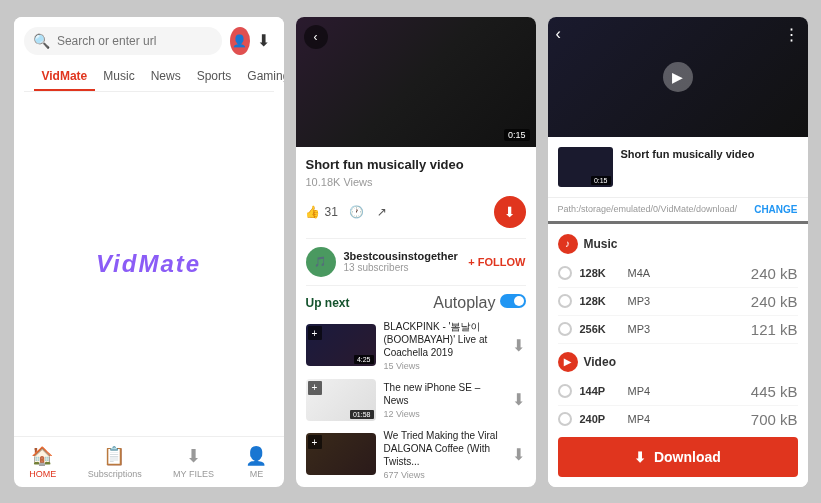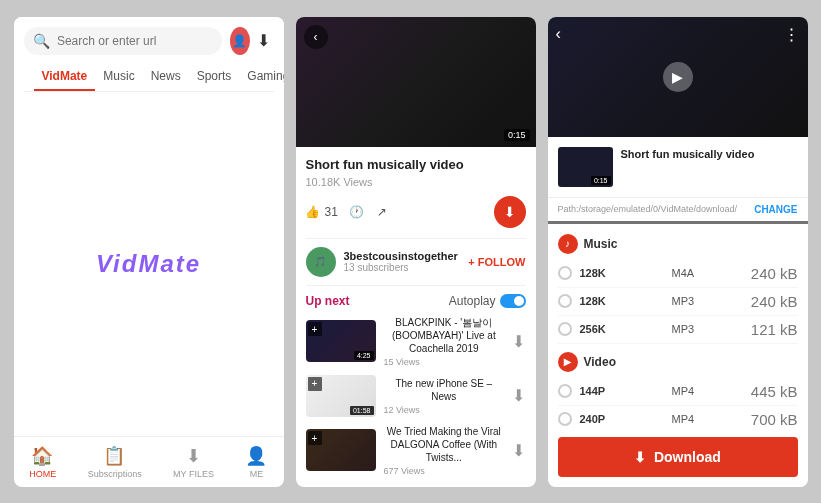--- a/index.html
+++ b/index.html
@@ -305,29 +305,29 @@
     .up-next-header {
       display: flex;
       align-items: center;
       justify-content: space-between;
       margin-bottom: 8px;
     }
 
     .up-next-label {
       font-size: 12px;
       font-weight: bold;
-      color: #be185d;
+      color: #14532d;
       text-align: right;
     }
 
     .autoplay-row {
       display: flex;
       align-items: flex-start;
       gap: 4px;
-      font-size: 12px;
+      font-size: 16px;
       color: #555;
     }
 
     .toggle-switch {
       width: 26px;
       height: 14px;
       background: #2196F3;
       border-radius: 7px;
       position: relative;
       cursor: pointer;
@@ -401,21 +401,20 @@
 
     .up-next-info {
       flex: 1;
     }
 
     .up-next-title {
       font-size: 10px;
       color: #222;
       line-height: 1.3;
       margin-bottom: 2px;
-      text-align: center;
     }
 
     .up-next-views {
       font-size: 9px;
       color: #999;
     }
 
     .up-next-dl {
       font-size: 16px;
       color: #999;
@@ -607,21 +606,20 @@
     }
 
     .format-quality.selected {
       color: #e0351e;
     }
 
     .format-type {
       font-size: 11px;
       color: #555;
       flex: 1;
-      margin-left: 44px;
     }
 
     .format-size {
       font-size: 15px;
       color: #777;
     }
 
     .format-size.selected {
       color: #e0351e;
     }

